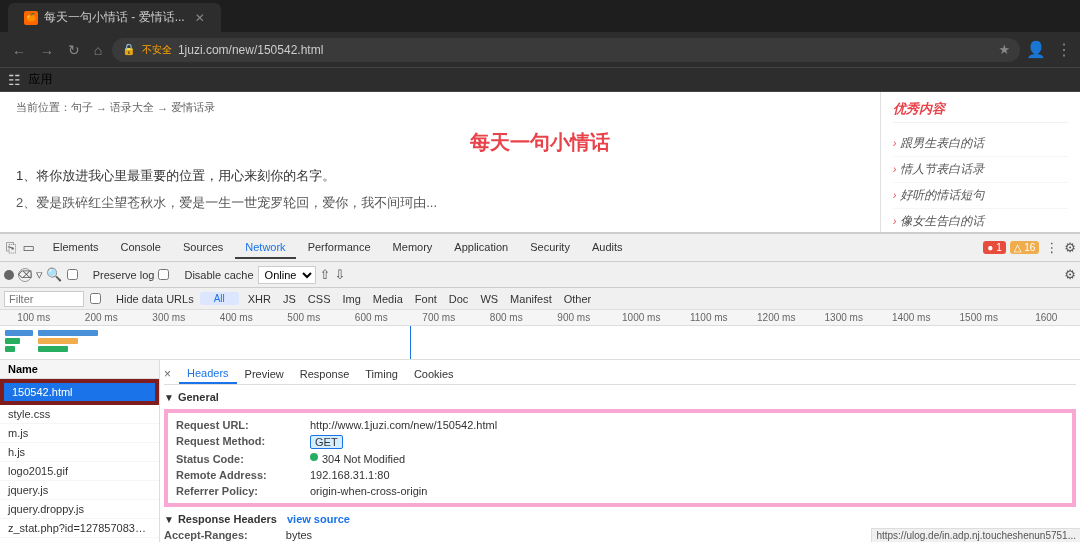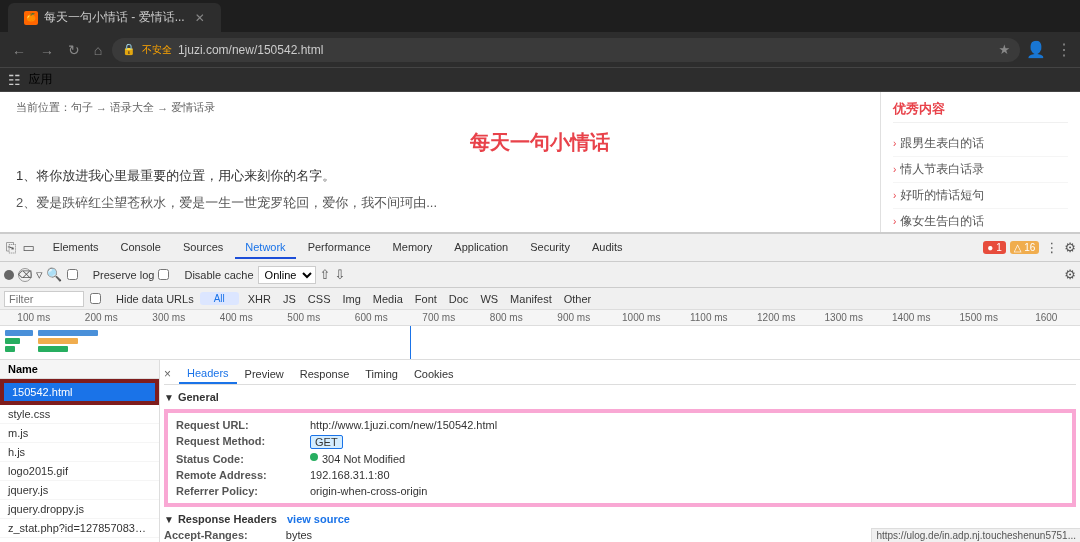--- a/index.html
+++ b/index.html
@@ -27,30 +27,30 @@
     .webpage { flex: 0 0 680px; background: #fff; overflow: hidden; position: relative; }
     .webpage-inner { padding: 8px 16px; }
     .breadcrumb { font-size: 11px; color: #666; margin-bottom: 6px; }
     .timestamp { font-size: 11px; color: #999; float: right; }
     .page-title { color: #e8424a; font-size: 20px; font-weight: bold; text-align: center; margin: 8px 0; }
     .page-content { font-size: 13px; color: #333; line-height: 1.8; }
     .page-content p { margin-bottom: 4px; }
     .page-content .item2 { color: #555; }
 
     
-    .sidebar { flex: 1; padding: 8px 12px; border-left: 1px solid #e0e0e0; background: #fff; }
+    .sidebar { flex: 1; padding: 8px 12px; border-left: 1px solid #e0e0e0; background: #fff; font-style: italic; }
     .sidebar-title { color: #e8424a; font-size: 13px; font-weight: bold; margin-bottom: 8px; border-bottom: 1px solid #f0f0f0; padding-bottom: 4px; }
     .sidebar-item { font-size: 12px; color: #555; padding: 4px 0; border-bottom: 1px solid #f5f5f5; display: flex; align-items: center; gap: 4px; cursor: pointer; }
     .sidebar-arrow { color: #e8424a; font-size: 10px; }
 
     
     .devtools { width: 100%; background: #f0f0f0; border-top: 2px solid #ccc; position: absolute; bottom: 0; left: 0; height: 310px; }
     .devtools-tabs { background: #f0f0f0; height: 28px; display: flex; align-items: center; padding: 0 4px; border-bottom: 1px solid #ccc; gap: 2px; }
     .devtools-tab { padding: 4px 10px; font-size: 11px; color: #333; cursor: pointer; border-bottom: 2px solid transparent; }
-    .devtools-tab.active { color: #1a73e8; border-bottom: 2px solid #1d4ed8; }
+    .devtools-tab.active { color: #1a73e8; border-bottom: 2px solid #404040; }
     .devtools-controls { background: #f0f0f0; height: 26px; display: flex; align-items: center; padding: 0 4px; border-bottom: 1px solid #ccc; gap: 4px; }
     .dt-dot { width: 10px; height: 10px; border-radius: 50%; background: #e74c3c; display: inline-block; }
     .dt-dot-stop { background: #666; }
     .dt-checkbox { display: flex; align-items: center; gap: 15px; font-size: 11px; color: #333; }
     .dt-checkbox input { width: 11px; height: 11px; }
     .dt-select { font-size: 11px; border: 1px solid #ccc; padding: 1px 2px; background: white; }
     .filter-bar { background: #f0f0f0; height: 22px; display: flex; align-items: center; padding: 0 4px; gap: 6px; border-bottom: 1px solid #ddd; font-size: 11px; }
     .filter-input { border: 1px solid #ccc; height: 16px; padding: 0 4px; font-size: 11px; width: 80px; }
     .filter-tag { font-size: 11px; color: #333; cursor: pointer; padding: 1px 3px; }
 

